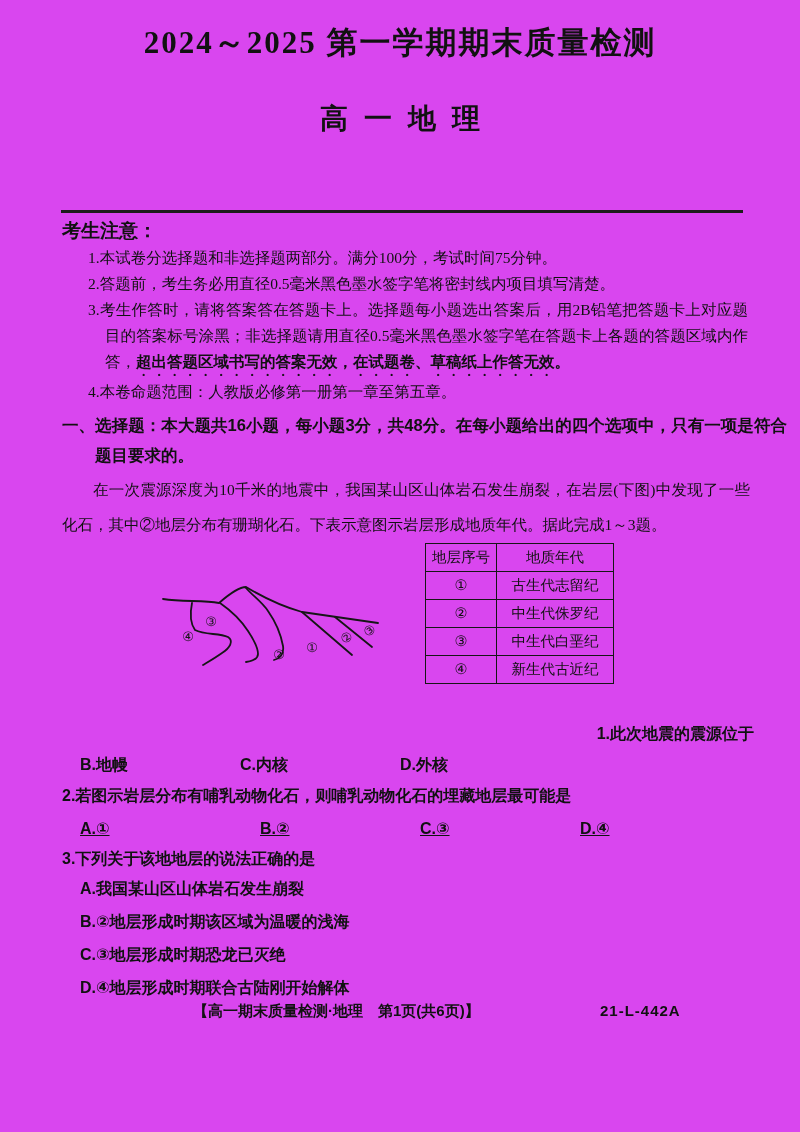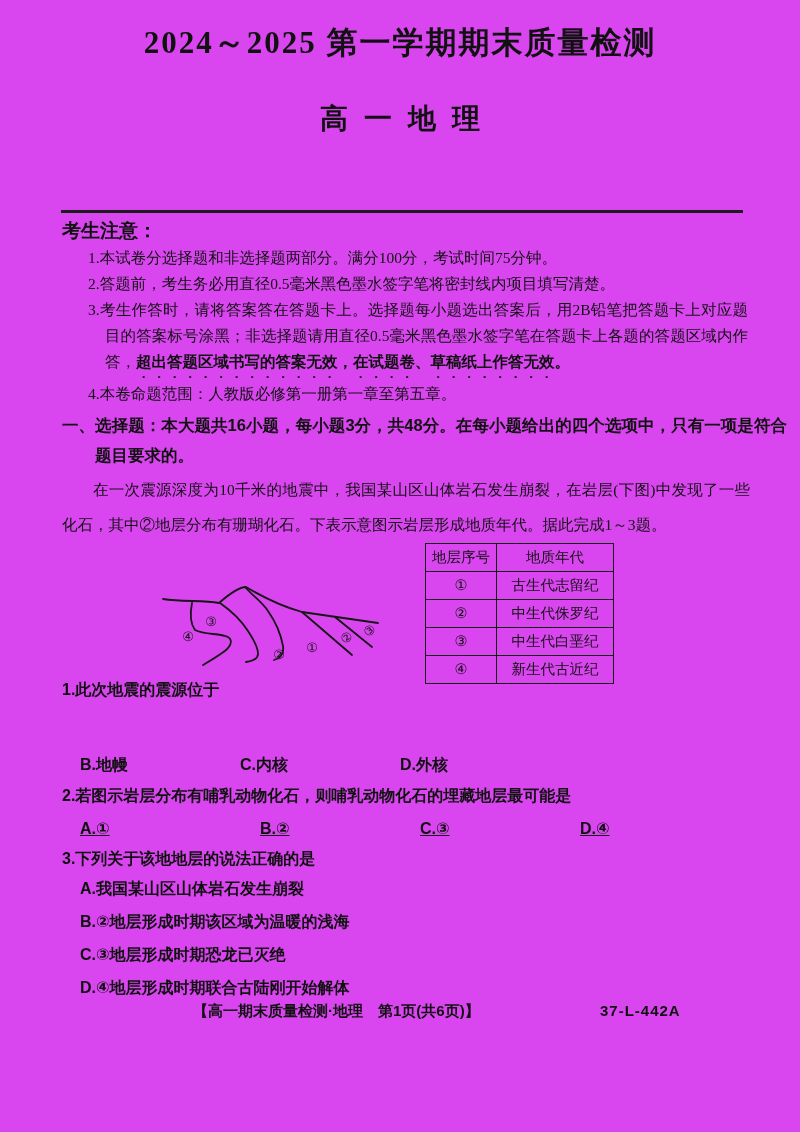--- a/index.html
+++ b/index.html
@@ -22,21 +22,21 @@
   }
   .divider{
     position:absolute;top:210px;left:61px;width:682px;height:3px;
     background:#1c1c1c;
   }
   .notice{position:absolute;top:217px;left:62px;width:686px;font-size:15.5px;line-height:26px;}
   .notice-heading{font-size:19px;font-weight:700;line-height:28px;}
   .notice-items{margin-left:26px;}
   .n-item{text-indent:-17px;padding-left:17px;text-align:justify;}
   .emph{
-    font-weight:700;font-family:Liberation Mono, monospace;
+    font-weight:700;font-family:Liberation Sans, sans-serif;
     -webkit-text-emphasis:filled dot;-webkit-text-emphasis-position:under right;
     text-emphasis:filled dot;text-emphasis-position:under right;
   }
   .section-heading{
     position:absolute;top:410px;left:62px;width:692px;
     font-size:16.5px;font-weight:700;line-height:30px;
     padding-left:2em;text-indent:-2em;text-align:justify;
   }
   .intro{
     position:absolute;top:472px;left:62px;width:688px;
@@ -130,21 +130,21 @@
           <td>中生代白垩纪</td>
         </tr>
         <tr>
           <td>④</td>
           <td>新生代古近纪</td>
         </tr>
       </tbody>
     </table>
   </div>
 
-  <div class="q-stem hei" style="top:680px;">1.此次地震的震源位于</div>
+  <div class="q-stem hei" style="top:724px;text-align:right;">1.此次地震的震源位于</div>
   <div class="opts-row hei" style="top:755px;">
     <span class="o2">B.地幔</span>
     <span class="o3">C.内核</span>
     <span class="o4">D.外核</span>
   </div>
 
   <div class="q-stem hei" style="top:786px;">2.若图示岩层分布有哺乳动物化石，则哺乳动物化石的埋藏地层最可能是</div>
   <div class="opts-row hei" style="top:819px;text-decoration:underline;">
     <span class="o1">A.①</span>
     <span class="o2">B.②</span>
@@ -155,16 +155,16 @@
   <div class="q-stem hei" style="top:849px;">3.下列关于该地地层的说法正确的是</div>
   <div class="opts-col hei" style="top:872px;">
     <div class="opt">A.我国某山区山体岩石发生崩裂</div>
     <div class="opt">B.②地层形成时期该区域为温暖的浅海</div>
     <div class="opt">C.③地层形成时期恐龙已灭绝</div>
     <div class="opt">D.④地层形成时期联合古陆刚开始解体</div>
   </div>
 
   <div class="footer hei">
     <span class="f-left">【高一期末质量检测·地理　第1页(共6页)】</span>
-    <span class="f-right">37-L-442A</span>
+    <span class="f-right">21-L-442A</span>
   </div>
 
 </div>
 
 </body></html>

